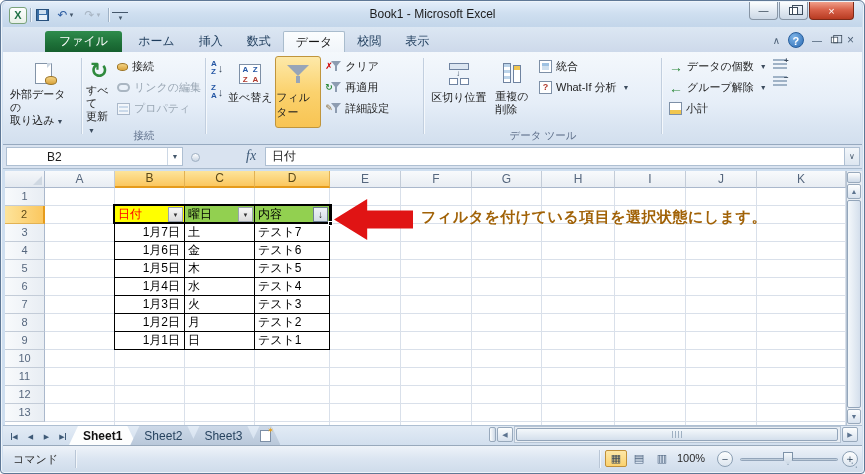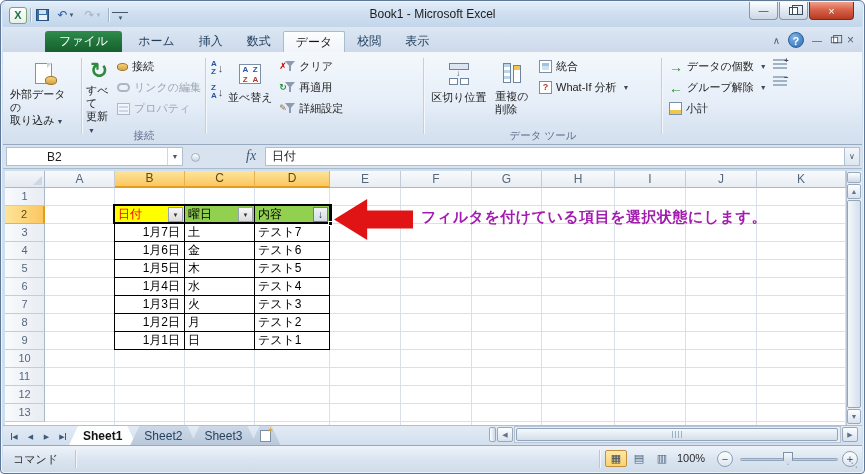--- a/index.html
+++ b/index.html
@@ -140,21 +140,21 @@
   .tcell.day, .tcell.content { justify-content:flex-start; padding-left:3px; }
   .thead { position:relative; font-size:12px; display:flex; align-items:center; padding-left:3px; }
   .ddbtn { position:absolute; right:1px; top:1px; width:15px; height:15px; background:linear-gradient(#f7f7f7,#dcdcdc);
     border:1px solid #9aa4ae; font-size:6px; color:#333; display:flex; align-items:center; justify-content:center; }
   .ddbtn.focused { font-size:10px; font-weight:bold; color:#222; background:linear-gradient(#eef2f6,#d4dde6); border-color:#6d7f91; }
   .selrange { left:112px; top:203px; width:219px; height:20px; border:2px solid #000; background:transparent; }
   .fillhandle { left:327px; top:220px; width:5px; height:5px; background:#000; border:1px solid #fff; }
 
   .redarrow { left:333px; top:198px; width:79px; height:41px; background:#e01414;
     clip-path:polygon(0 50%, 42% 0, 42% 28%, 100% 28%, 100% 72%, 42% 72%, 42% 100%); }
-  .annot { left:420px; top:207px; font-size:15px; font-weight:bold; color:#a21caf; letter-spacing:.5px; white-space:nowrap; }
+  .annot { left:420px; top:207px; font-size:15px; font-weight:bold; color:#a16207; letter-spacing:.5px; white-space:nowrap; }
 
   
   .vscroll { left:845px; top:170px; width:16px; height:254px; background:#e9eef4; border-left:1px solid #b6c4d4; }
   .vsplit { left:846px; top:171px; width:14px; height:11px; background:linear-gradient(#fdfefe,#cdd9e7); border:1px solid #98a9bc; border-radius:2px; }
   .sbtn { background:linear-gradient(#fdfefe,#d8e2ee); border:1px solid #98a9bc; border-radius:2px; color:#5d7490;
     display:flex; align-items:center; justify-content:center; }
   .vup { left:846px; top:183px; width:14px; height:15px; font-size:7px; }
   .vthumb { left:846px; top:199px; width:14px; height:208px; background:linear-gradient(90deg,#f4f8fb,#d4dfec); border:1px solid #93a5ba; border-radius:2px; }
   .vdown { left:846px; top:408px; width:14px; height:15px; font-size:7px; }
 
@@ -320,20 +320,29 @@
         <div class="rbig" style="width:50px">
           <div class="icobox">
             <span class="sort-ico">
               <span class="b">A</span>
                 <span class="b">Z</span>
               <span class="r">Z</span>
                 <span class="r">A</span>
             </span>
           </div>
           <div><span>並べ替え</span></div>
+        </div>
+        <div class="rbig active" style="width:46px">
+          <div class="icobox">
+              <span class="fun">
+                <i class="cup"></i>
+                <i class="stem"></i>
+              </span>
+            </div>
+          <div><span>フィルター</span></div>
         </div>
         <div class="colstack" style="margin-left:2px">
           <div class="rsmall">
             <span class="funs">
                 <i class="cup"></i>
                 <i class="stem"></i>
                 <span class="mark" style="color:#c00">✗</span>
               </span>
             <span>クリア</span>
           </div>

